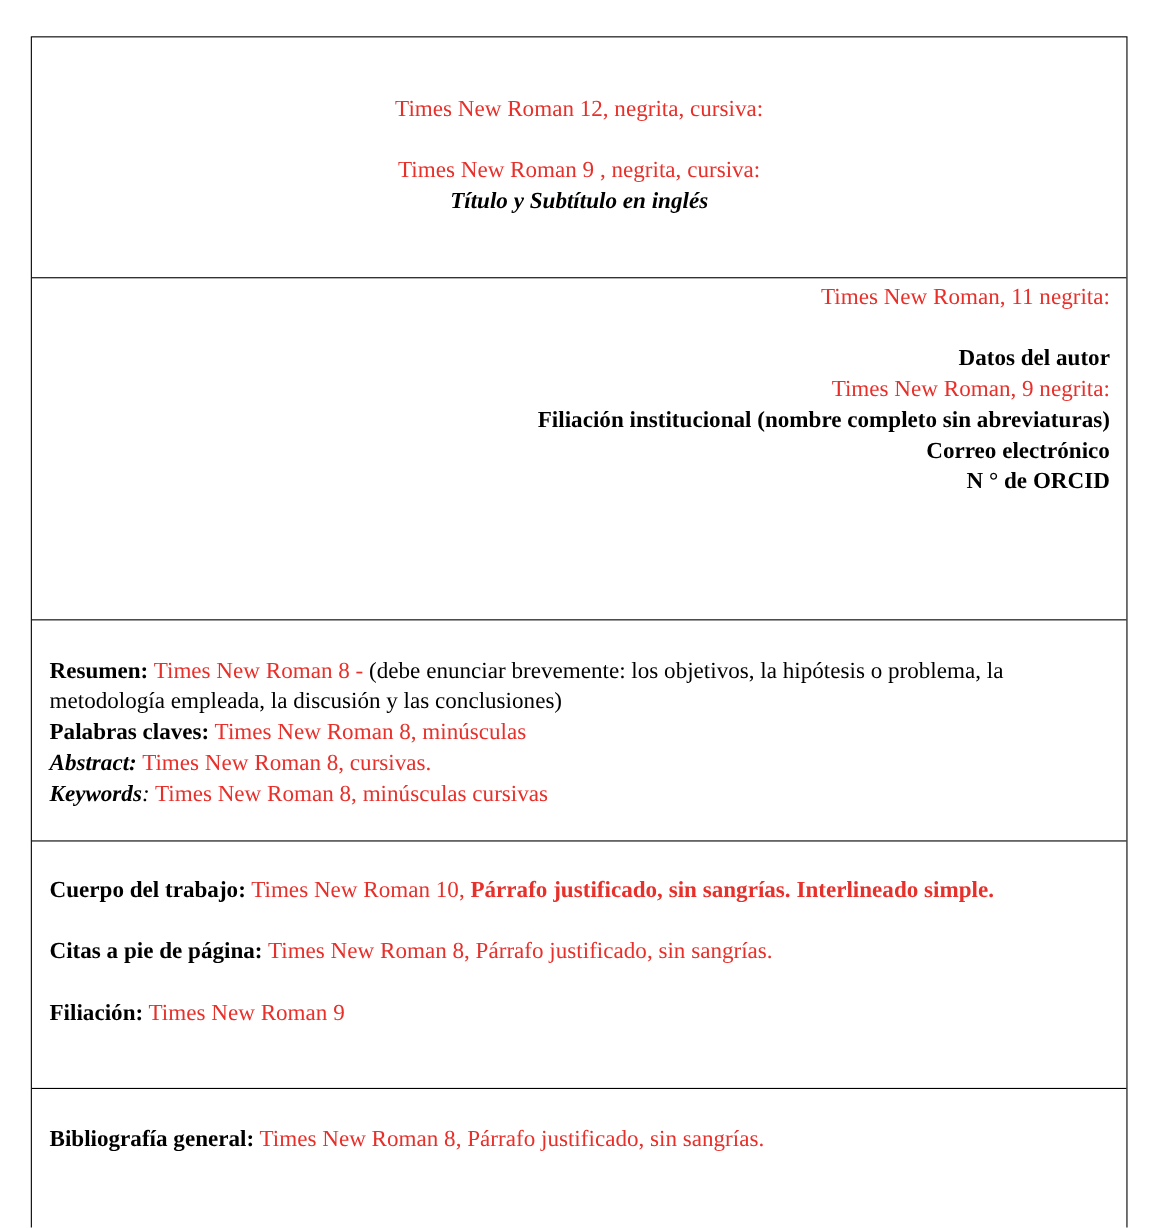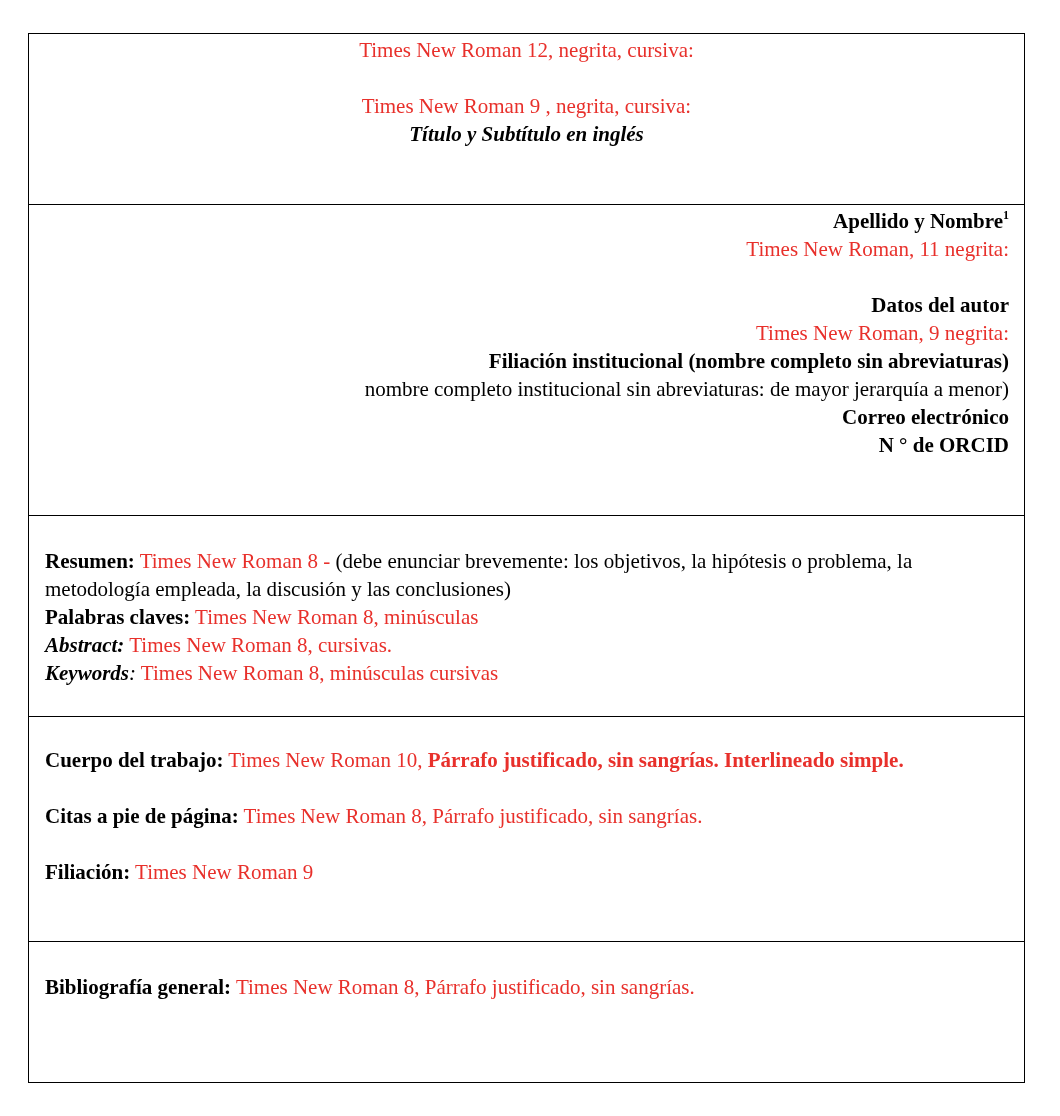--- a/index.html
+++ b/index.html
@@ -22,37 +22,35 @@
   .left { padding-left: 16px; padding-right: 40px; white-space: normal; }
   .gap { height: 28px; }
   sup { font-size: 12px; vertical-align: 9px; line-height: 0; }
 </style>
 </head>
 <body>
 
 <div class="table">
 
   <div class="row r1">
-    <div style="padding-top:2px;">
+    <div style="padding-top:2px;margin-top:48px;">
       <div class="line center red">Times New Roman 12, negrita, cursiva:</div>
       <div class="gap"></div>
       <div class="line center red">Times New Roman 9 , negrita, cursiva:</div>
       <div class="line center b i">Título y Subtítulo en inglés</div>
     </div>
   </div>
 
   <div class="row r2">
     <div style="padding-top:2px;">
-      <div class="line right b"><span>Apellido y Nombre</span><sup>1</sup></div>
       <div class="line right red">Times New Roman, 11 negrita:</div>
       <div class="gap"></div>
       <div class="line right b">Datos del autor</div>
       <div class="line right red">Times New Roman, 9 negrita:</div>
       <div class="line right b">Filiación institucional (nombre completo sin abreviaturas)</div>
-      <div class="line right">nombre completo institucional sin abreviaturas: de mayor jerarquía a menor)</div>
       <div class="line right b">Correo electrónico</div>
       <div class="line right b">N ° de ORCID</div>
     </div>
   </div>
 
   <div class="row r3">
     <div style="padding-top:31px;">
       <div class="line left"><span class="b">Resumen:</span><span class="red"> Times New Roman 8 - </span><span>(debe enunciar brevemente: los objetivos, la hipótesis o problema, la metodología empleada, la discusión y las conclusiones)</span></div>
       <div class="line left"><span class="b">Palabras claves:</span><span class="red"> Times New Roman 8, minúsculas</span></div>
       <div class="line left"><span class="b i">Abstract:</span><span class="red"> Times New Roman 8, cursivas.</span></div>

